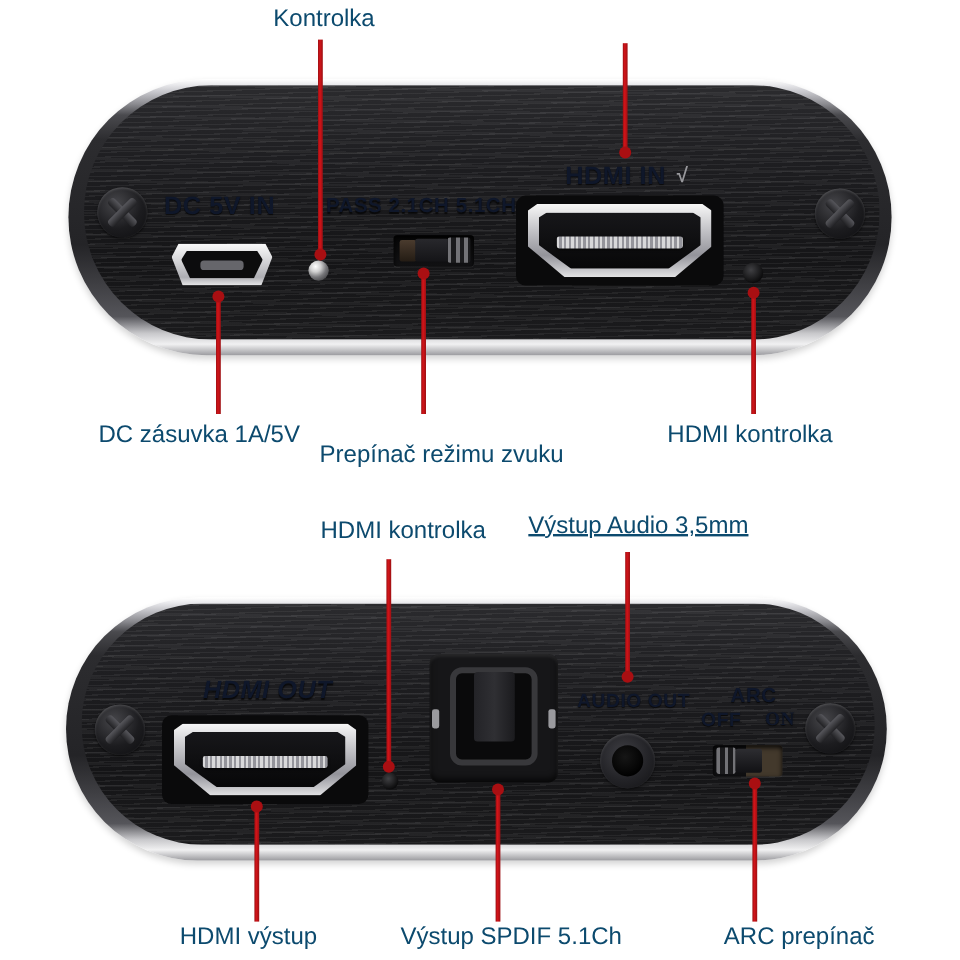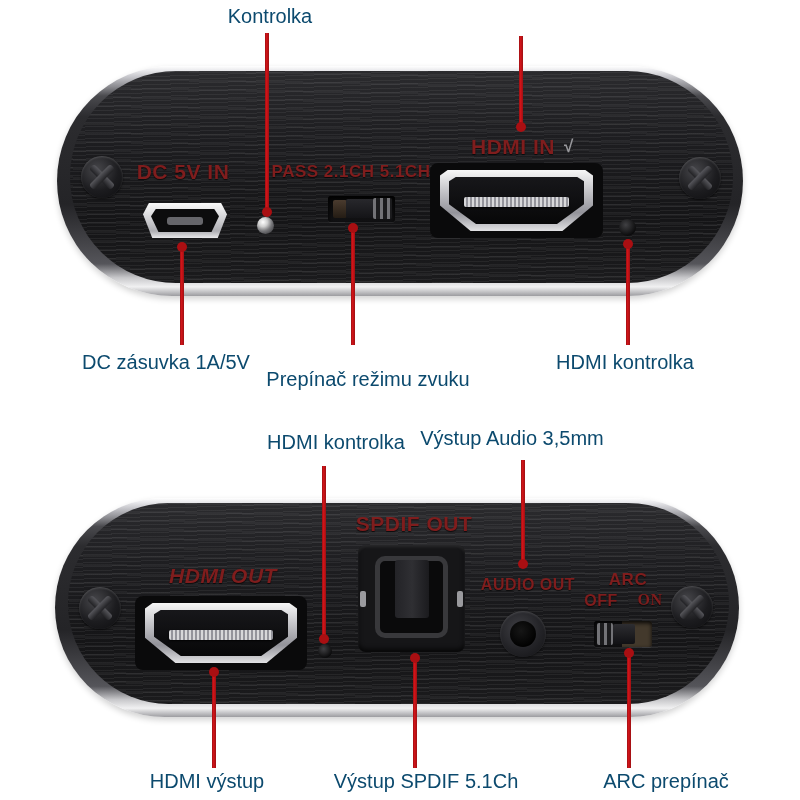--- a/index.html
+++ b/index.html
@@ -21,21 +21,21 @@
           background:linear-gradient(180deg,#ffffff 0%,#e9e9ec 2%,#c2c2c7 5%,#8b8b90 9%,
                      #4a4a4e 13%,#2c2c2f 22%,#242427 60%,#55555a 86%,#c7c7ca 92%,#f1f1f2 96%,#9c9ca0 100%);
           box-shadow:0 3px 6px rgba(0,0,0,0.18);}
   .face{position:absolute;border-radius:110px;z-index:2;
         background:
           repeating-linear-gradient(178deg, rgba(255,255,255,0.06) 0px, rgba(255,255,255,0.06) 1px, rgba(0,0,0,0) 1px, rgba(0,0,0,0) 4px),
           repeating-linear-gradient(181deg, rgba(255,255,255,0.045) 0px, rgba(255,255,255,0.045) 2px, rgba(0,0,0,0) 2px, rgba(0,0,0,0) 9px),
           linear-gradient(180deg,#2b2b2e 0%,#1e1e21 30%,#151517 70%,#1b1b1d 100%);}
 
   
-  .dtext{position:absolute;transform:translateX(-50%);white-space:nowrap;color:#7f1d1d;
+  .dtext{position:absolute;transform:translateX(-50%);white-space:nowrap;color:#0f172a;
          font-weight:bold;z-index:10;letter-spacing:0.5px;text-shadow:0 1px 1px rgba(0,0,0,0.7);}
 
   
   .screw{position:absolute;width:42px;height:42px;border-radius:50%;z-index:5;
          background:radial-gradient(circle at 38% 32%,#46464a,#1c1c1f 55%,#0d0d0f 100%);
          box-shadow:inset 0 1px 2px rgba(255,255,255,0.18),0 1px 2px rgba(0,0,0,0.6);}
   .screw::before,.screw::after{content:"";position:absolute;left:50%;top:50%;width:30px;height:7px;
          border-radius:3px;background:linear-gradient(180deg,#57575c,#212124);}
   .screw::before{transform:translate(-50%,-50%) rotate(45deg);}
   .screw::after{transform:translate(-50%,-50%) rotate(-45deg);}
@@ -146,21 +146,20 @@
 
   <div class="hdmi" style="left:145px;top:603px;width:152px;height:60px;">
     <div class="recess"></div>
     <div class="rim"></div>
     <div class="cavity"></div>
     <div class="tongue"></div>
   </div>
 
   <div class="led dark" style="left:318px;top:644px;width:14px;height:14px;"></div>
 
-  <div class="dtext" style="left:414px;top:512px;font-size:21px;">SPDIF OUT</div>
 
   <div class="tos" style="left:358px;top:545px;width:107px;height:107px;">
     <div class="frame"></div>
     <div class="flap"></div>
     <div class="notch" style="left:2px;"></div>
     <div class="notch" style="right:2px;"></div>
   </div>
 
   <div class="dtext" style="left:528px;top:576px;font-size:16px;">AUDIO OUT</div>
 
@@ -207,19 +206,19 @@
   <div class="rline" style="left:629px;top:651px;height:117px;"></div>
   <div class="rdot" style="left:629px;top:653px;"></div>
 
   <div class="ann" style="left:270px;top:5px;">Kontrolka</div>
 
   <div class="ann" style="left:166px;top:351px;">DC zásuvka 1A/5V</div>
   <div class="ann" style="left:368px;top:368px;">Prepínač režimu zvuku</div>
   <div class="ann" style="left:625px;top:351px;">HDMI kontrolka</div>
 
   <div class="ann" style="left:336px;top:431px;">HDMI kontrolka</div>
-  <div class="ann" style="left:512px;top:427px;">Výstup Audio 3,5mm</div>
+  <div class="ann" style="left:532px;top:427px;text-decoration:underline;">Výstup Audio 3,5mm</div>
 
   <div class="ann" style="left:207px;top:770px;">HDMI výstup</div>
   <div class="ann" style="left:426px;top:770px;">Výstup SPDIF 5.1Ch</div>
   <div class="ann" style="left:634px;top:770px;margin-left:32px;">ARC prepínač</div>
 
 </div>
 
 </body></html>

